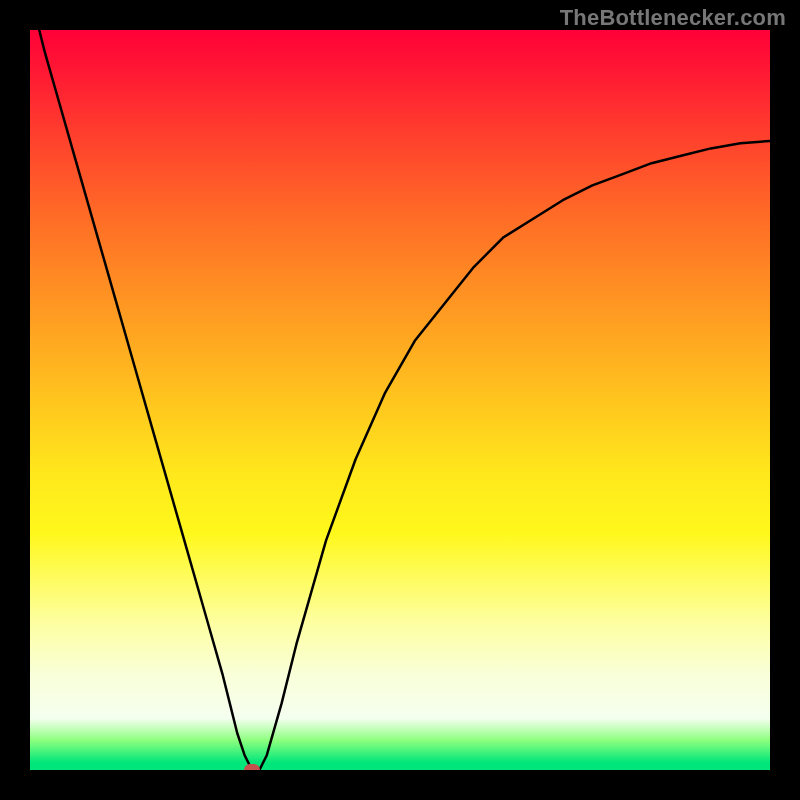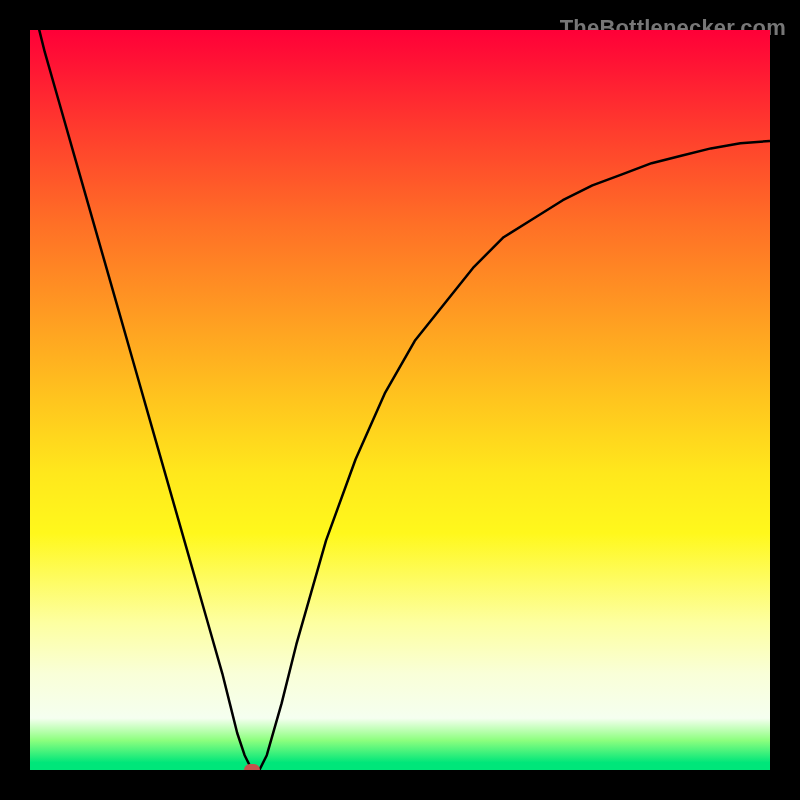--- a/index.html
+++ b/index.html
@@ -53,21 +53,21 @@
   .dot {
     position: absolute;
     width: 16px;
     height: 12px;
     border-radius: 6px;
     background: #c6524d;
     transform: translate(-50%, -50%);
   }
   .watermark {
     position: absolute;
-    top: 15px;
+    top: 5px;
     right: 14px;
     color: #777;
     font-size: 22px;
     font-weight: 600;
     letter-spacing: 0.2px;
   }
 </style>
 </head>
 <body>
 

